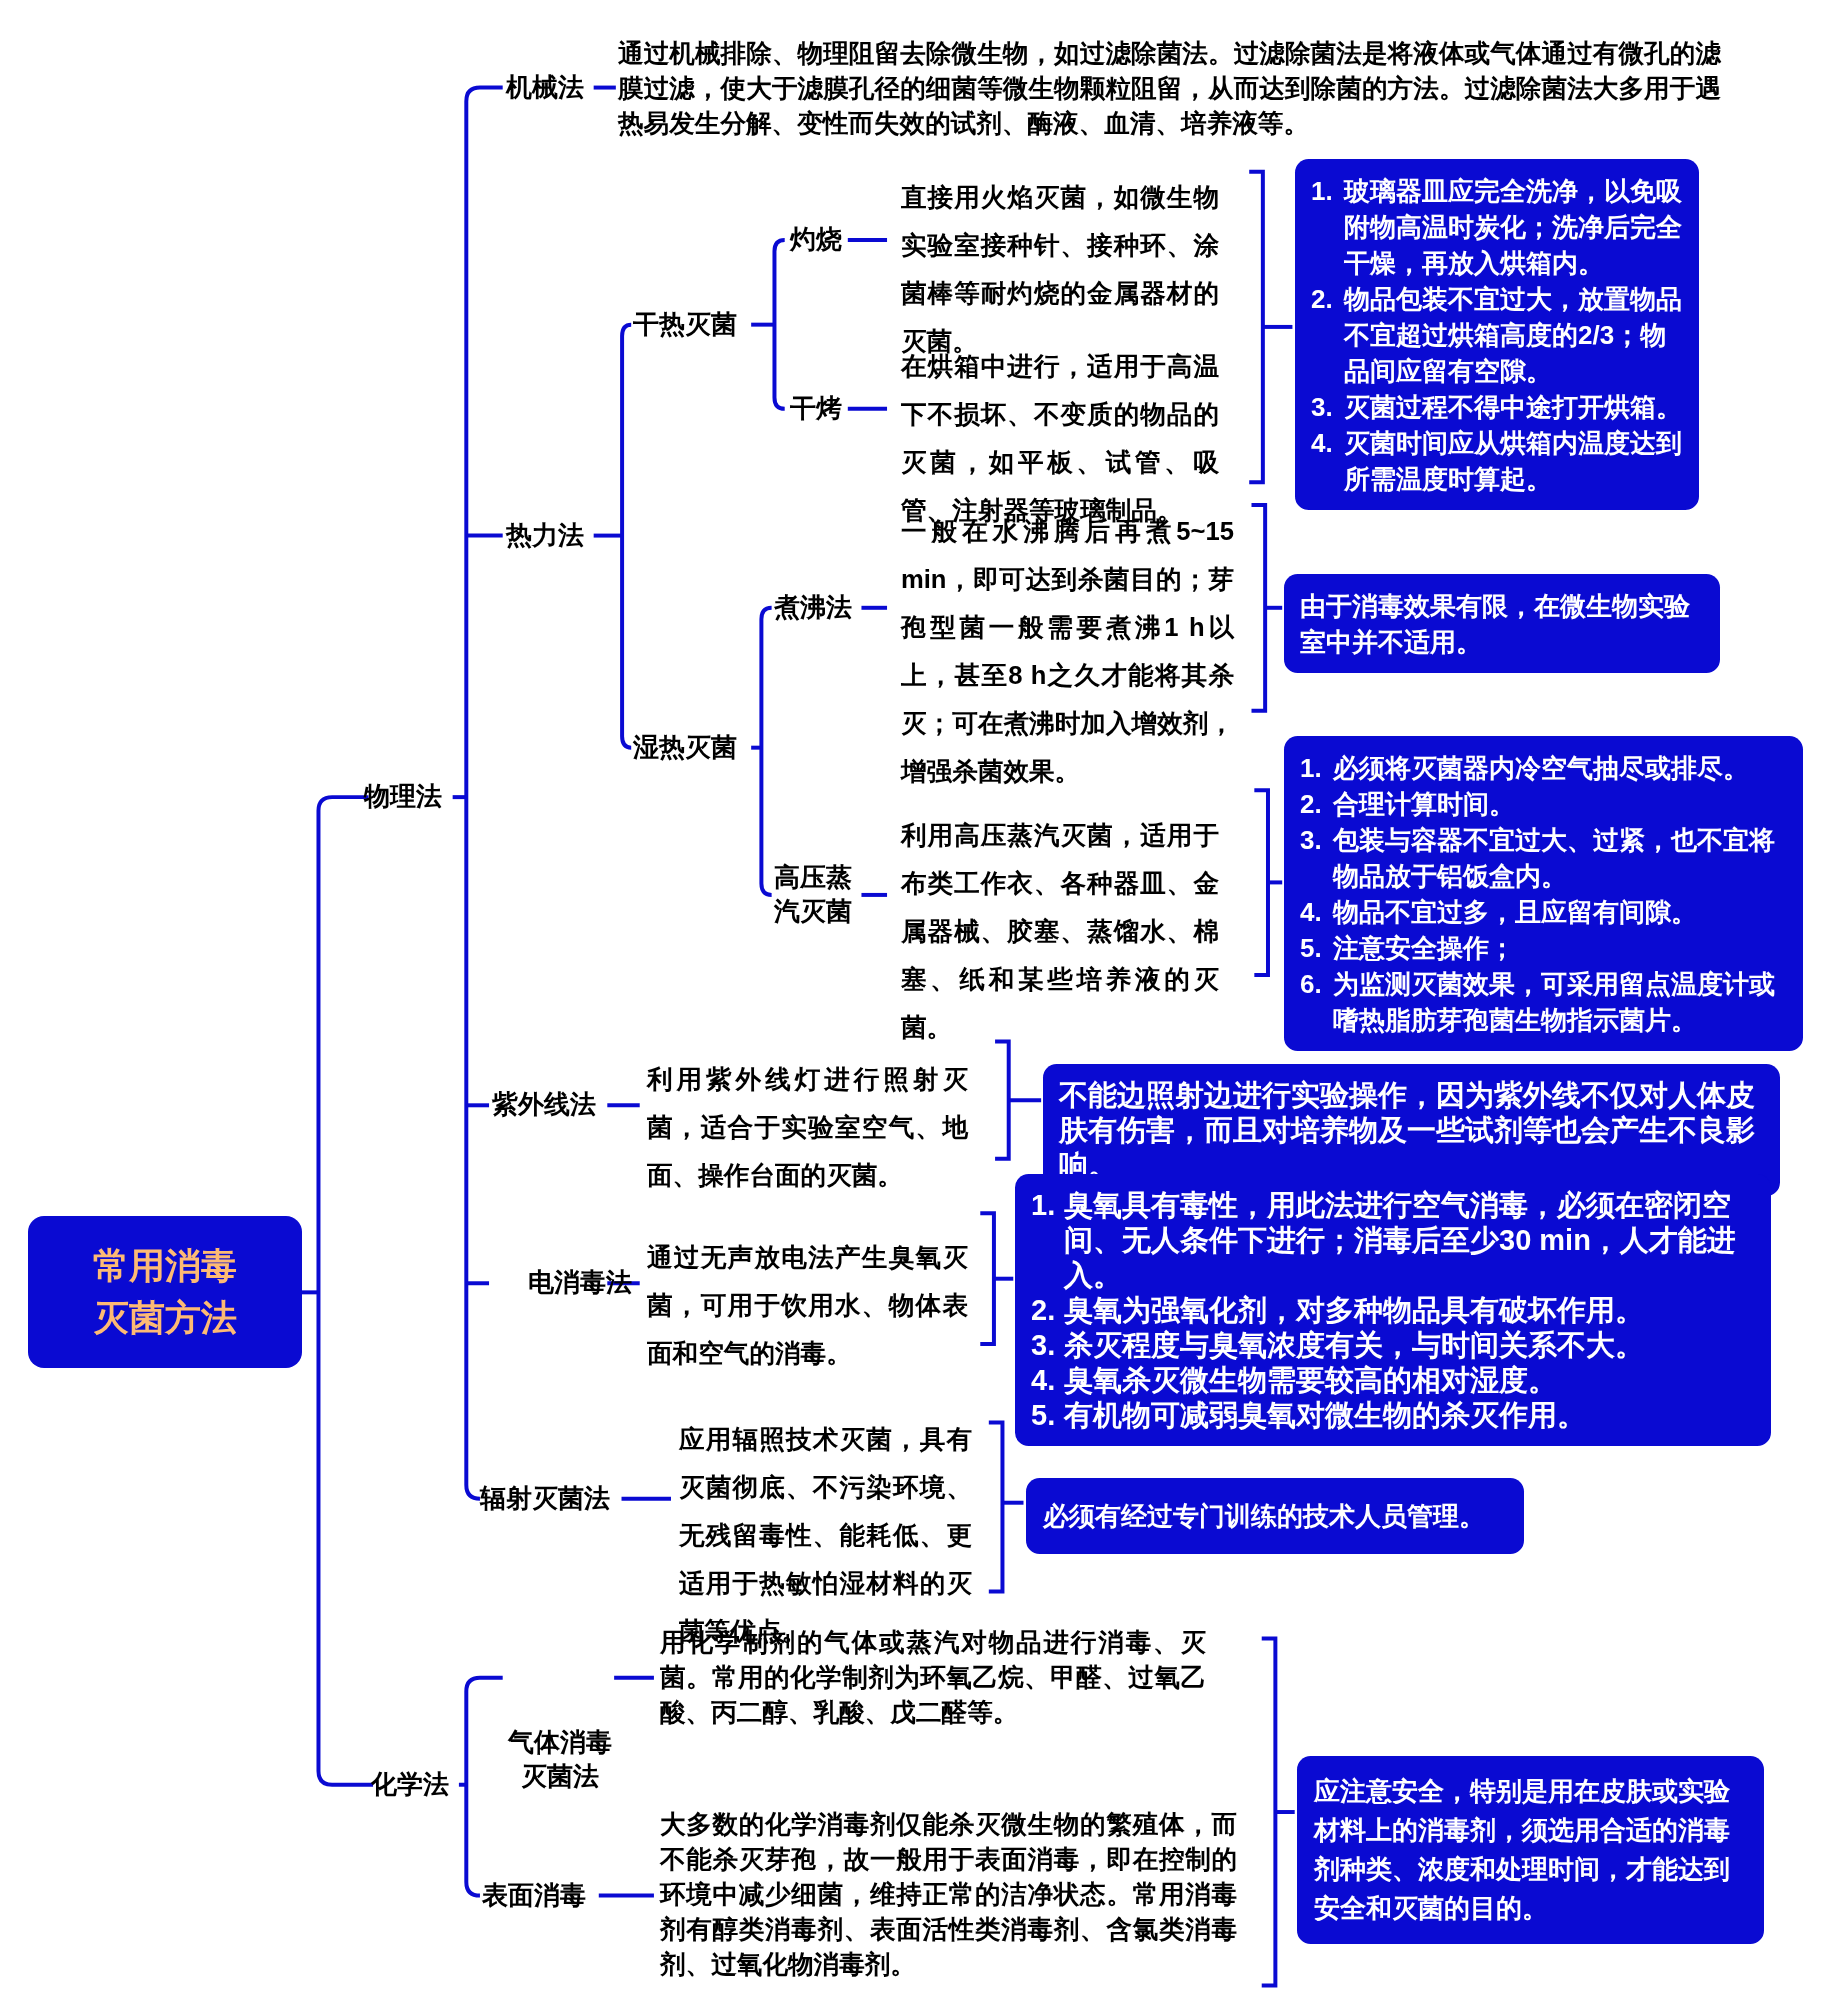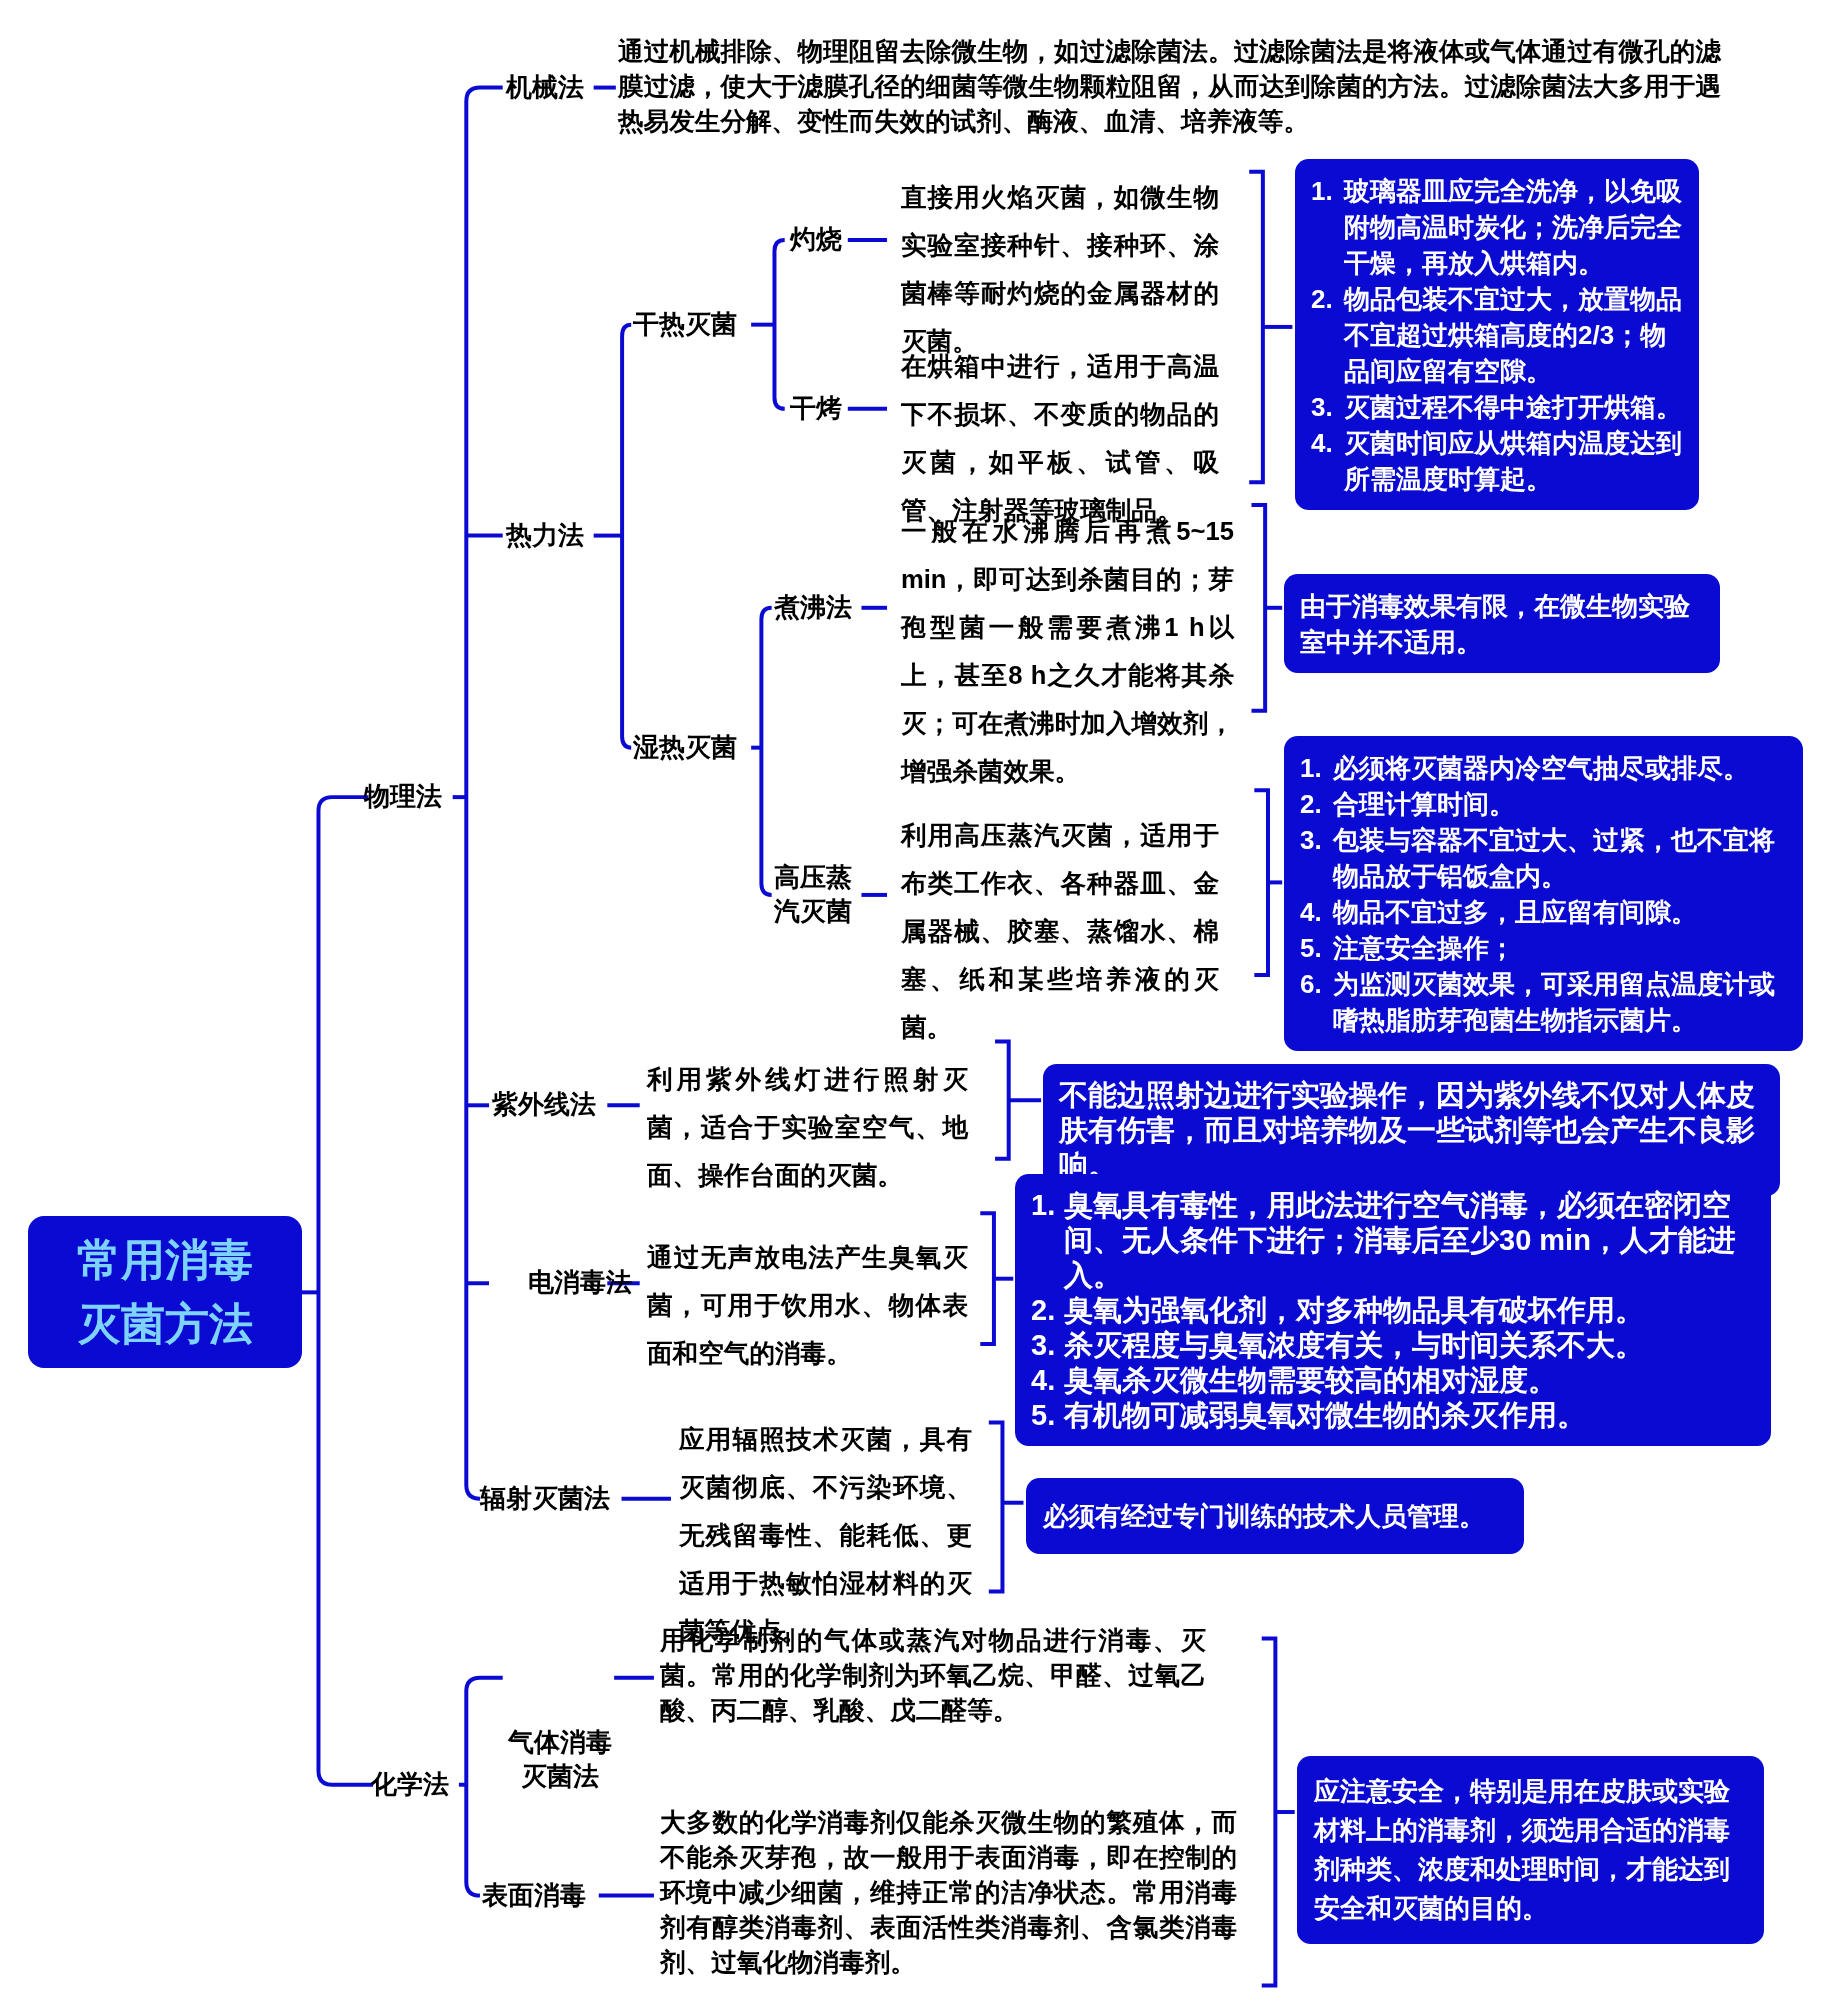--- a/index.html
+++ b/index.html
@@ -16,40 +16,40 @@
   svg.wires {
     position: absolute; left: 0; top: 0;
     width: 1848px; height: 2015px;
     color: var(--accent);
   }
   .root {
     position: absolute;
     left: 28px; top: 1216px;
     width: 274px; height: 152px;
     background: var(--accent);
-    color: #7dd3fc;
+    color: #fdba74;
     border-radius: 16px;
     display: flex; align-items: center; justify-content: center;
     text-align: center;
-    font-size: 44px; line-height: 1.45;
+    font-size: 36px; line-height: 1.45;
     white-space: pre-line;
   }
   .node {
     position: absolute;
     font-size: 26px; line-height: 1.3;
     white-space: pre-line;
     transform: translateY(-50%);
   }
   .node.center { text-align: center; }
   .desc {
     position: absolute;
     font-size: 25.6px; line-height: 48px;
     text-align: justify;
   }
-  .desc.wide { line-height: 35px; font-family: Liberation Mono, monospace; }
+  .desc.wide { line-height: 35px; }
   .callout {
     position: absolute;
     background: var(--accent);
     color: #fff;
     border-radius: 13.6px;
     font-size: 26px; line-height: 36px;
     padding: 13.6px 16px;
   }
   .callout .ci { display: flex; align-items: flex-start; }
   .callout .ci .n { flex: 0 0 33px; }

